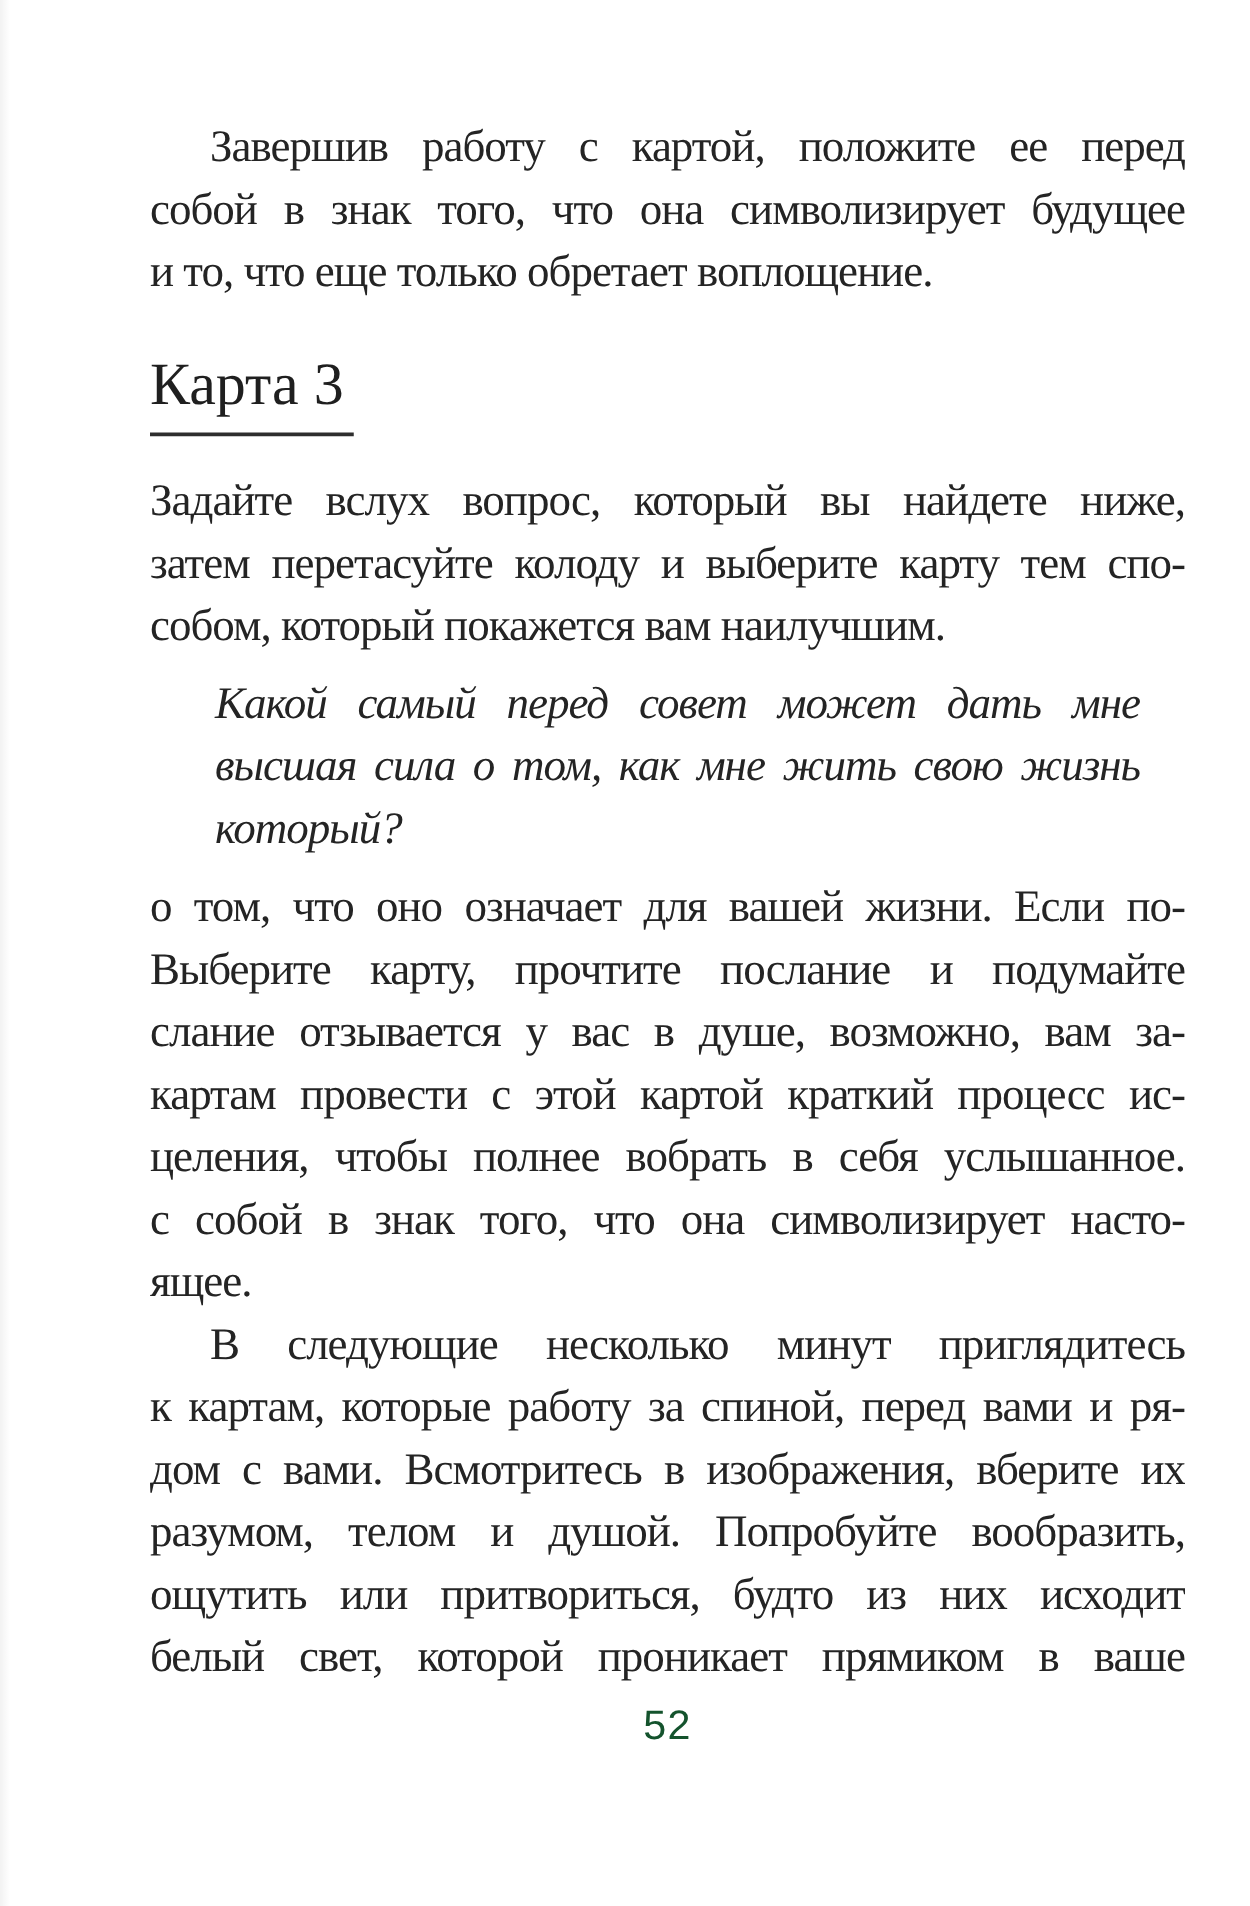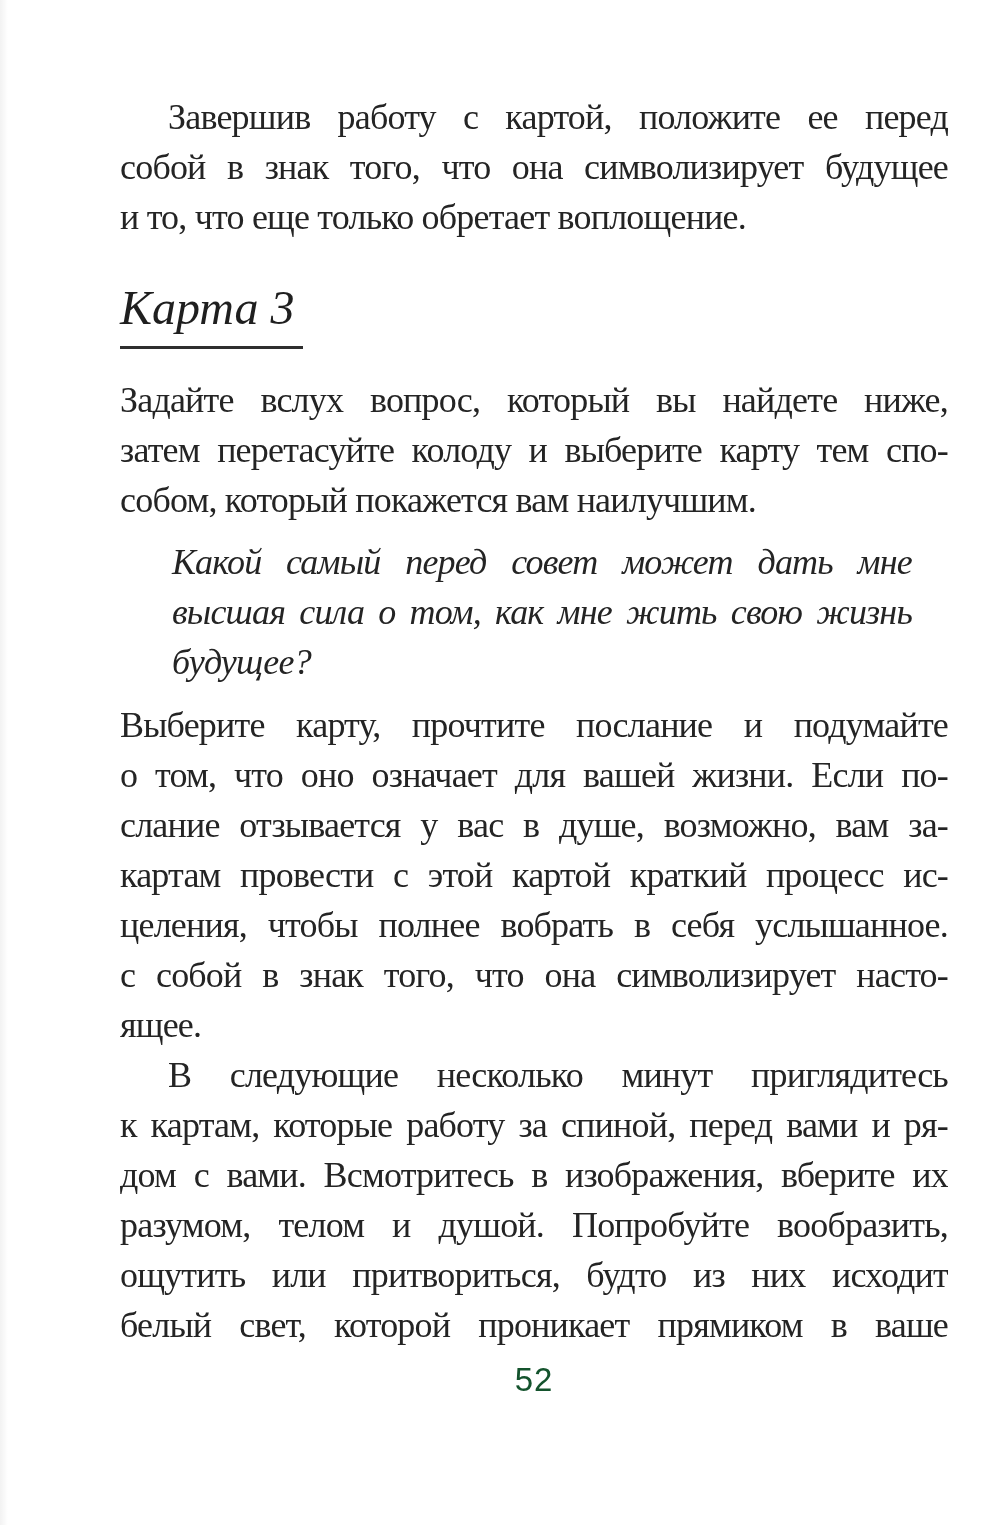--- a/index.html
+++ b/index.html
@@ -18,21 +18,21 @@
   }
   .textblock { position:absolute; left:120px; top:92px; width:828px; }
   .para { margin:0; padding:0; }
   .line {
     font-size:36px; line-height:50px; height:50px;
     letter-spacing:-0.8px; overflow:hidden;
     text-align:justify; text-align-last:justify;
   }
   .line.last { text-align-last:left; }
   .line.indent { text-indent:48px; }
-  .heading { margin:40px 0 0 0; font-weight:normal; font-size:48px; line-height:52px; color:#1f1f1f;font-style:italic; }
+  .heading { margin:40px 0 0 0; font-weight:normal; font-size:48px; line-height:52px; color:#1f1f1f; }
   .heading .hd {
     display:inline-block; padding:0 8px 12px 0;
     border-bottom:3px solid #2e2e2e;
   }
   .para2 { margin-top:26px; }
   .quote { margin-top:12px; }
   .quote .line { font-style:italic; padding-left:52px; padding-right:36px; }
   .para3 { margin-top:13px; }
   .page-number {
     margin-top:10px; text-align:center;
@@ -60,26 +60,26 @@
 
     <div class="para para2">
       <div class="line">Задайте вслух вопрос, который вы найдете ниже,</div>
       <div class="line">затем перетасуйте колоду и выберите карту тем спо-</div>
       <div class="line last">собом, который покажется вам наилучшим.</div>
     </div>
 
     <div class="para quote">
       <div class="line">Какой самый перед совет может дать мне</div>
       <div class="line">высшая сила о том, как мне жить свою жизнь</div>
-      <div class="line last">будущее?</div>
+      <div class="line last">который?</div>
     </div>
 
     <div class="para para3">
+      <div class="line">о том, что оно означает для вашей жизни. Если по-</div>
       <div class="line">Выберите карту, прочтите послание и подумайте</div>
-      <div class="line">о том, что оно означает для вашей жизни. Если по-</div>
       <div class="line">слание отзывается у вас в душе, возможно, вам за-</div>
       <div class="line">картам провести с этой картой краткий процесс ис-</div>
       <div class="line">целения, чтобы полнее вобрать в себя услышанное.</div>
     </div>
 
     <div class="para para4">
       <div class="line">с собой в знак того, что она символизирует насто-</div>
       <div class="line last">ящее.</div>
     </div>
 

